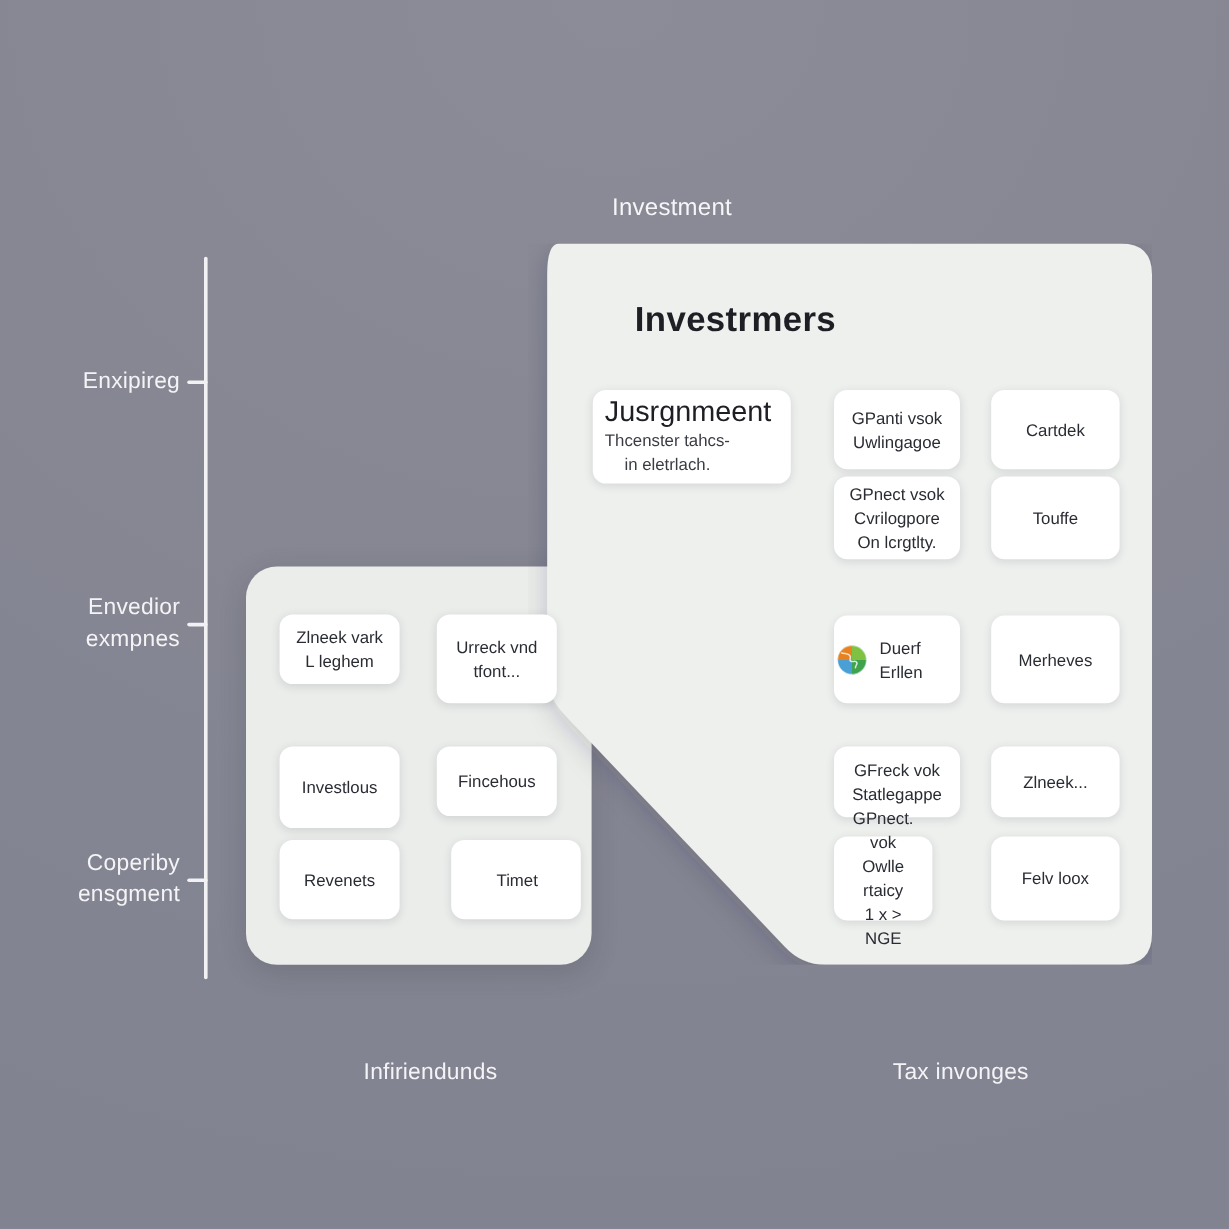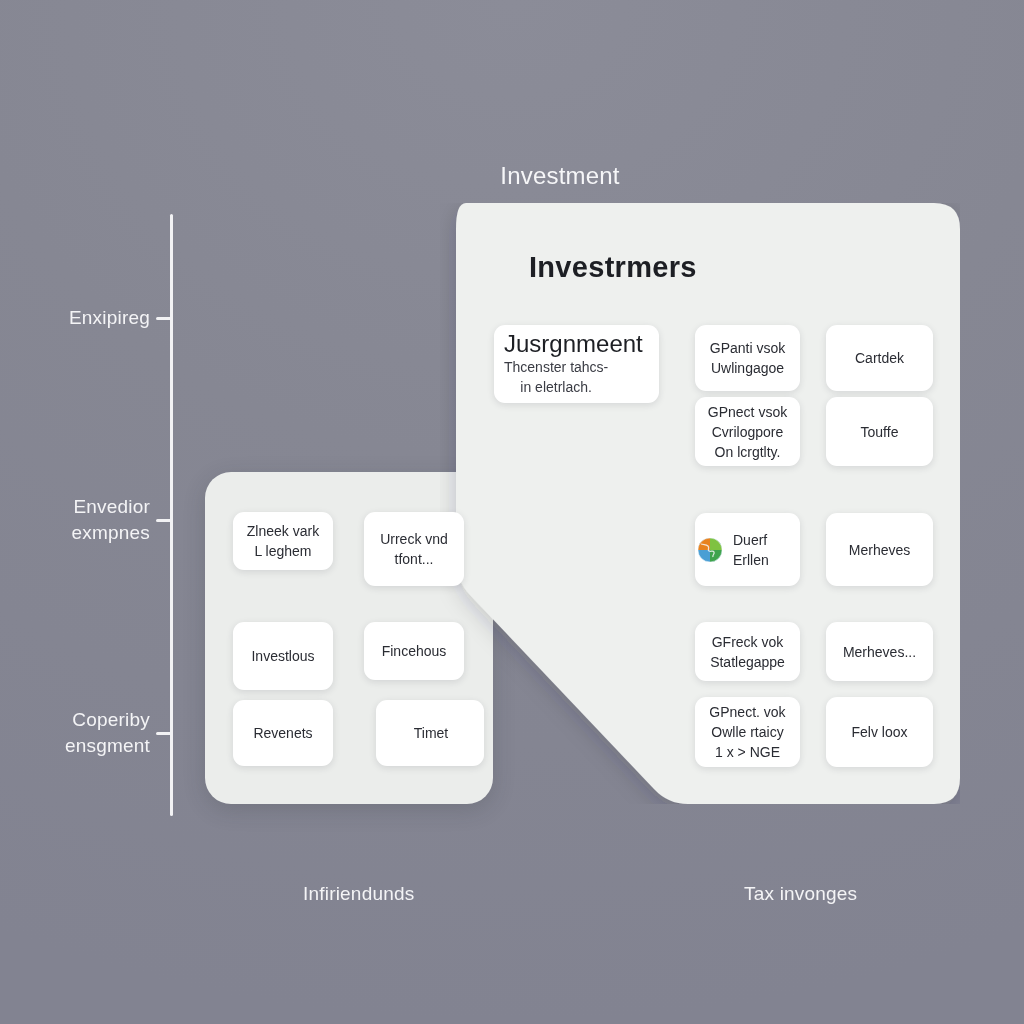--- a/index.html
+++ b/index.html
@@ -62,21 +62,21 @@
   }
 
   
   .callout-label {
     position: absolute;
     left: 0;
     top: 162px;
     width: 1024px;
     text-align: center;
     color: #f6f6f8;
-    font-size: 24px;
+    font-size: 20px;
     letter-spacing: .2px;
     pointer-events: none;
   }
   .callout-label span { position: relative; left: 48px; }
 
   
   .panel-left {
     position: absolute;
     left: 205px;
     top: 472px;
@@ -247,23 +247,23 @@
 Erllen</div>
       </div>
       <div class="card" style="left: 826px; top: 513px; width: 107px; height: 73px;">
         <div class="card-text">Merheves</div>
       </div>
       <div class="card" style="left: 695px; top: 622px; width: 105px; height: 59px;">
         <div class="card-text">GFreck vok
 Statlegappe</div>
       </div>
       <div class="card" style="left: 826px; top: 622px; width: 107px; height: 59px;">
-        <div class="card-text">Merheves...</div>
-      </div>
-      <div class="card" style="left: 695px; top: 697px; width: 105px; height: 70px;">
+        <div class="card-text">Zlneek...</div>
+      </div>
+      <div class="card" style="left: 695px; top: 697px; width: 82px; height: 70px;">
         <div class="card-text">GPnect. vok
 Owlle rtaicy
 1 x &gt; NGE</div>
       </div>
       <div class="card" style="left: 826px; top: 697px; width: 107px; height: 70px;">
         <div class="card-text">Felv loox</div>
       </div>
     </div>
 
   <div id="axis-labels">

